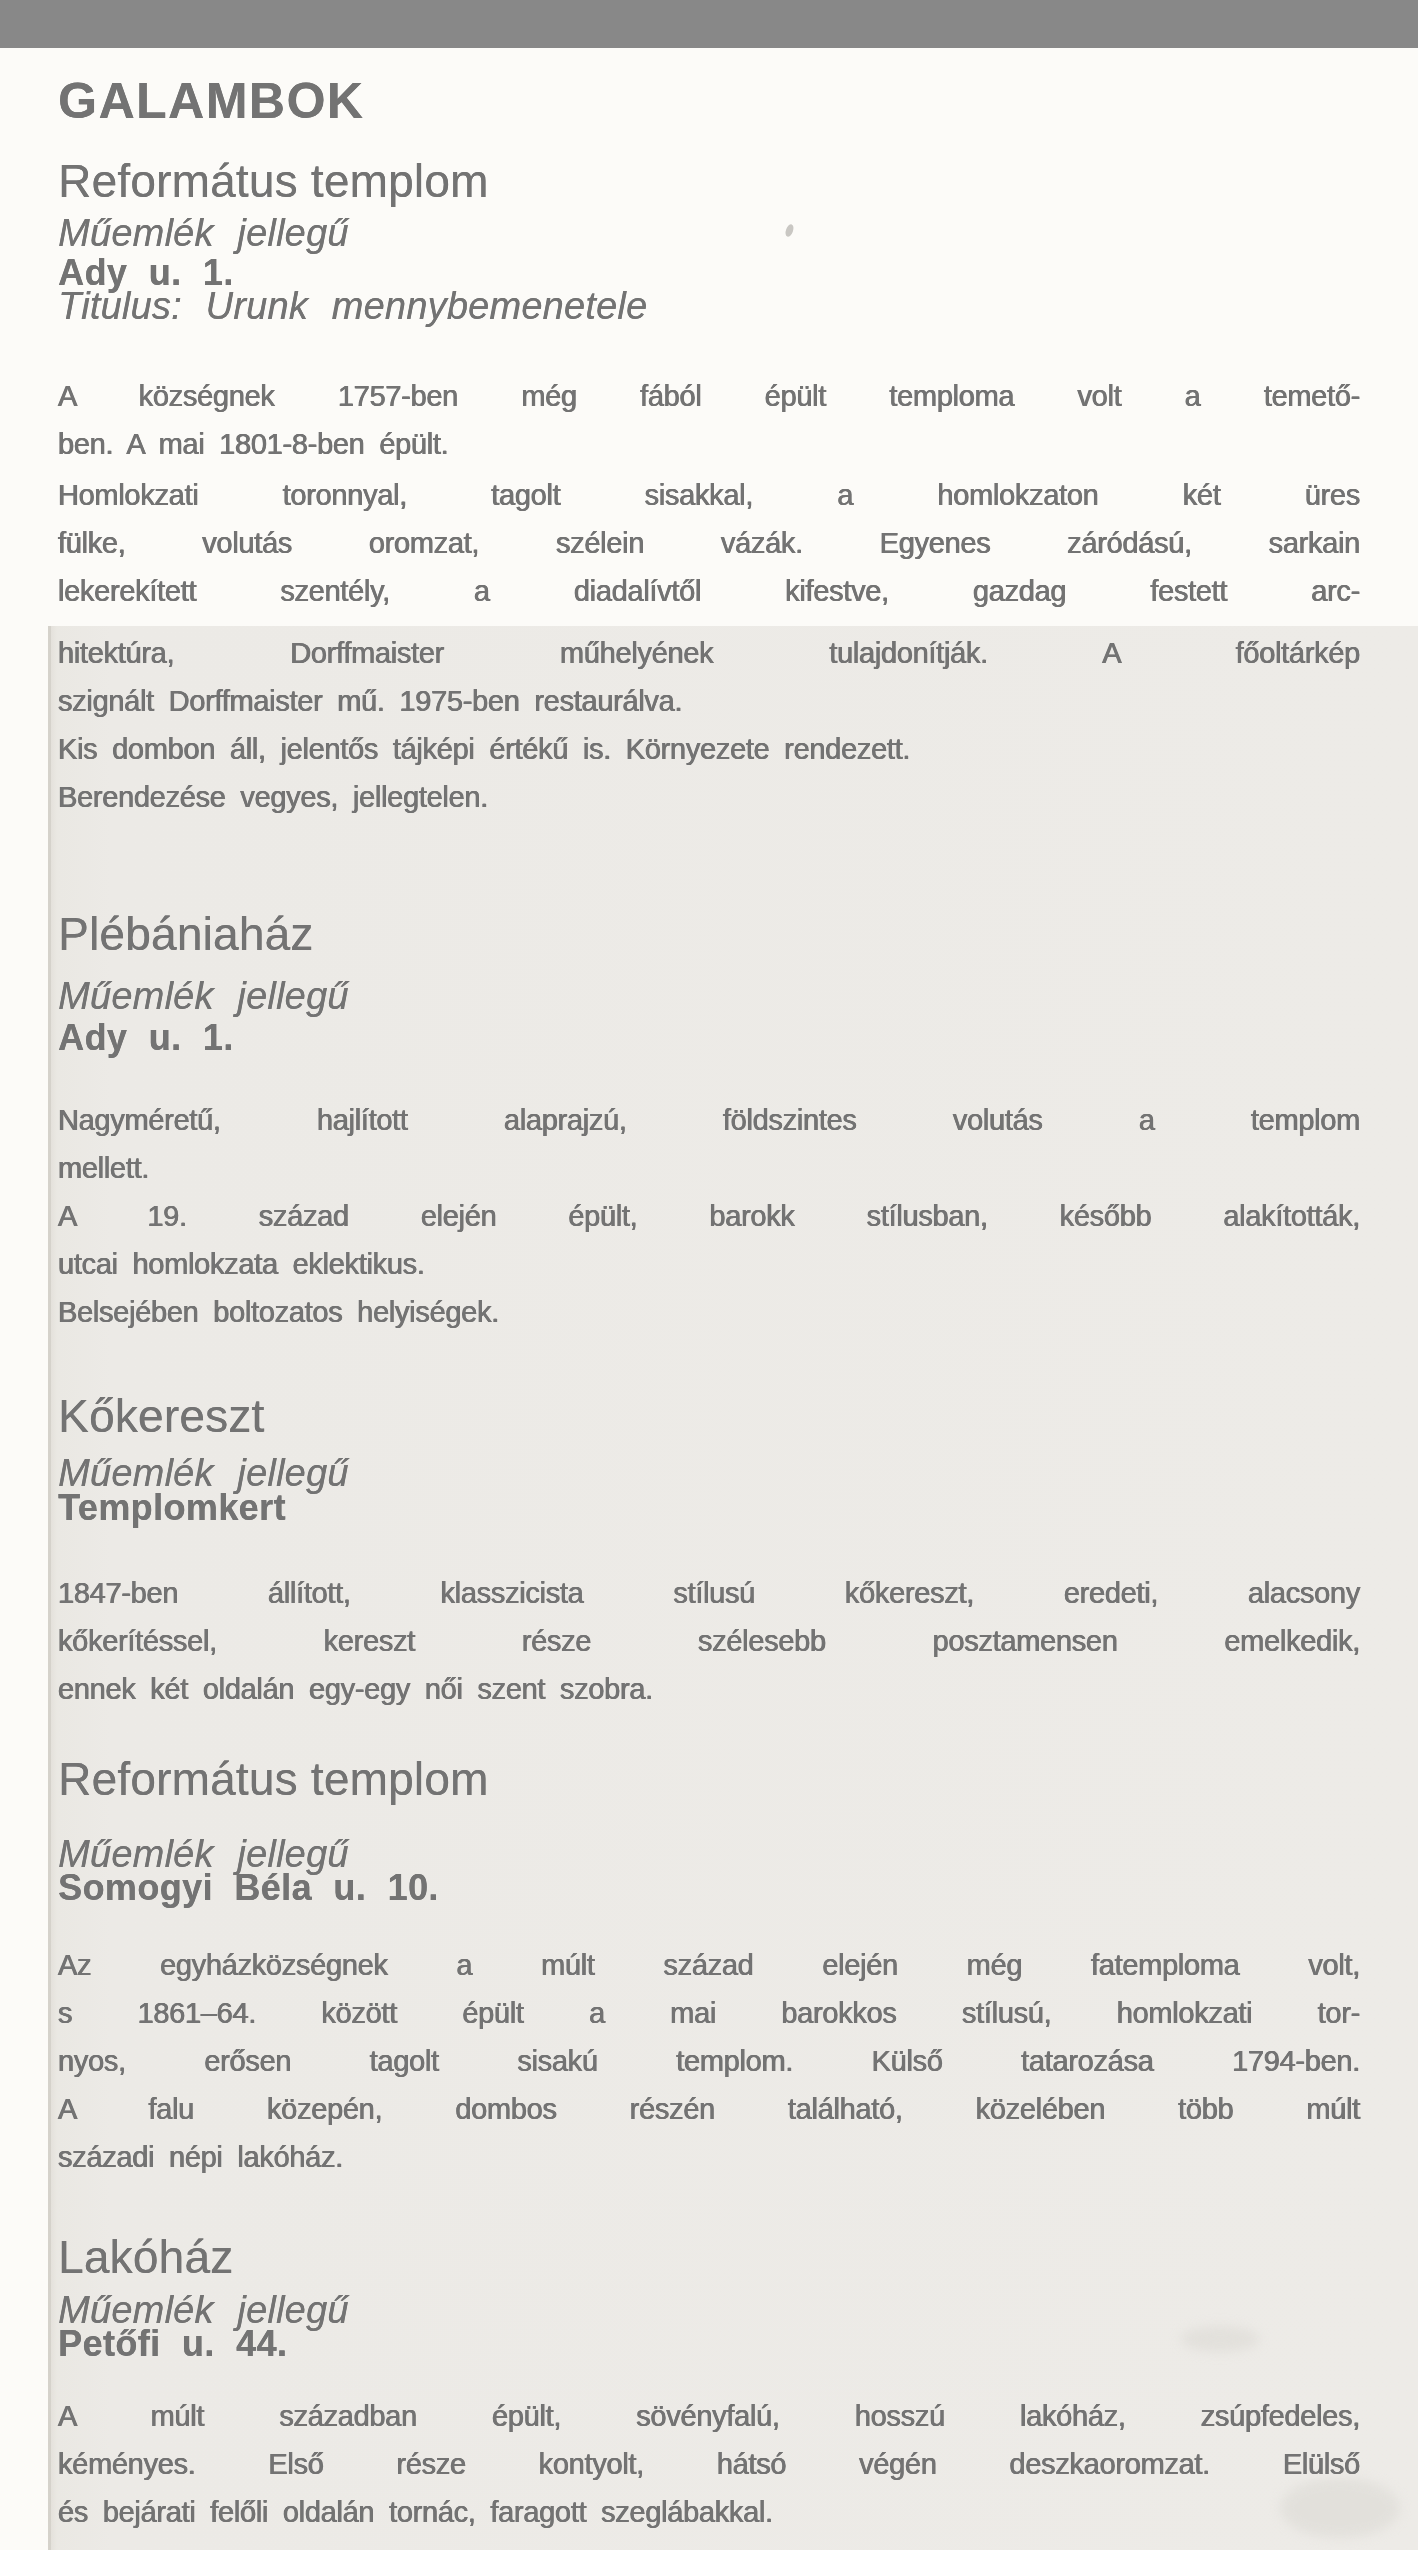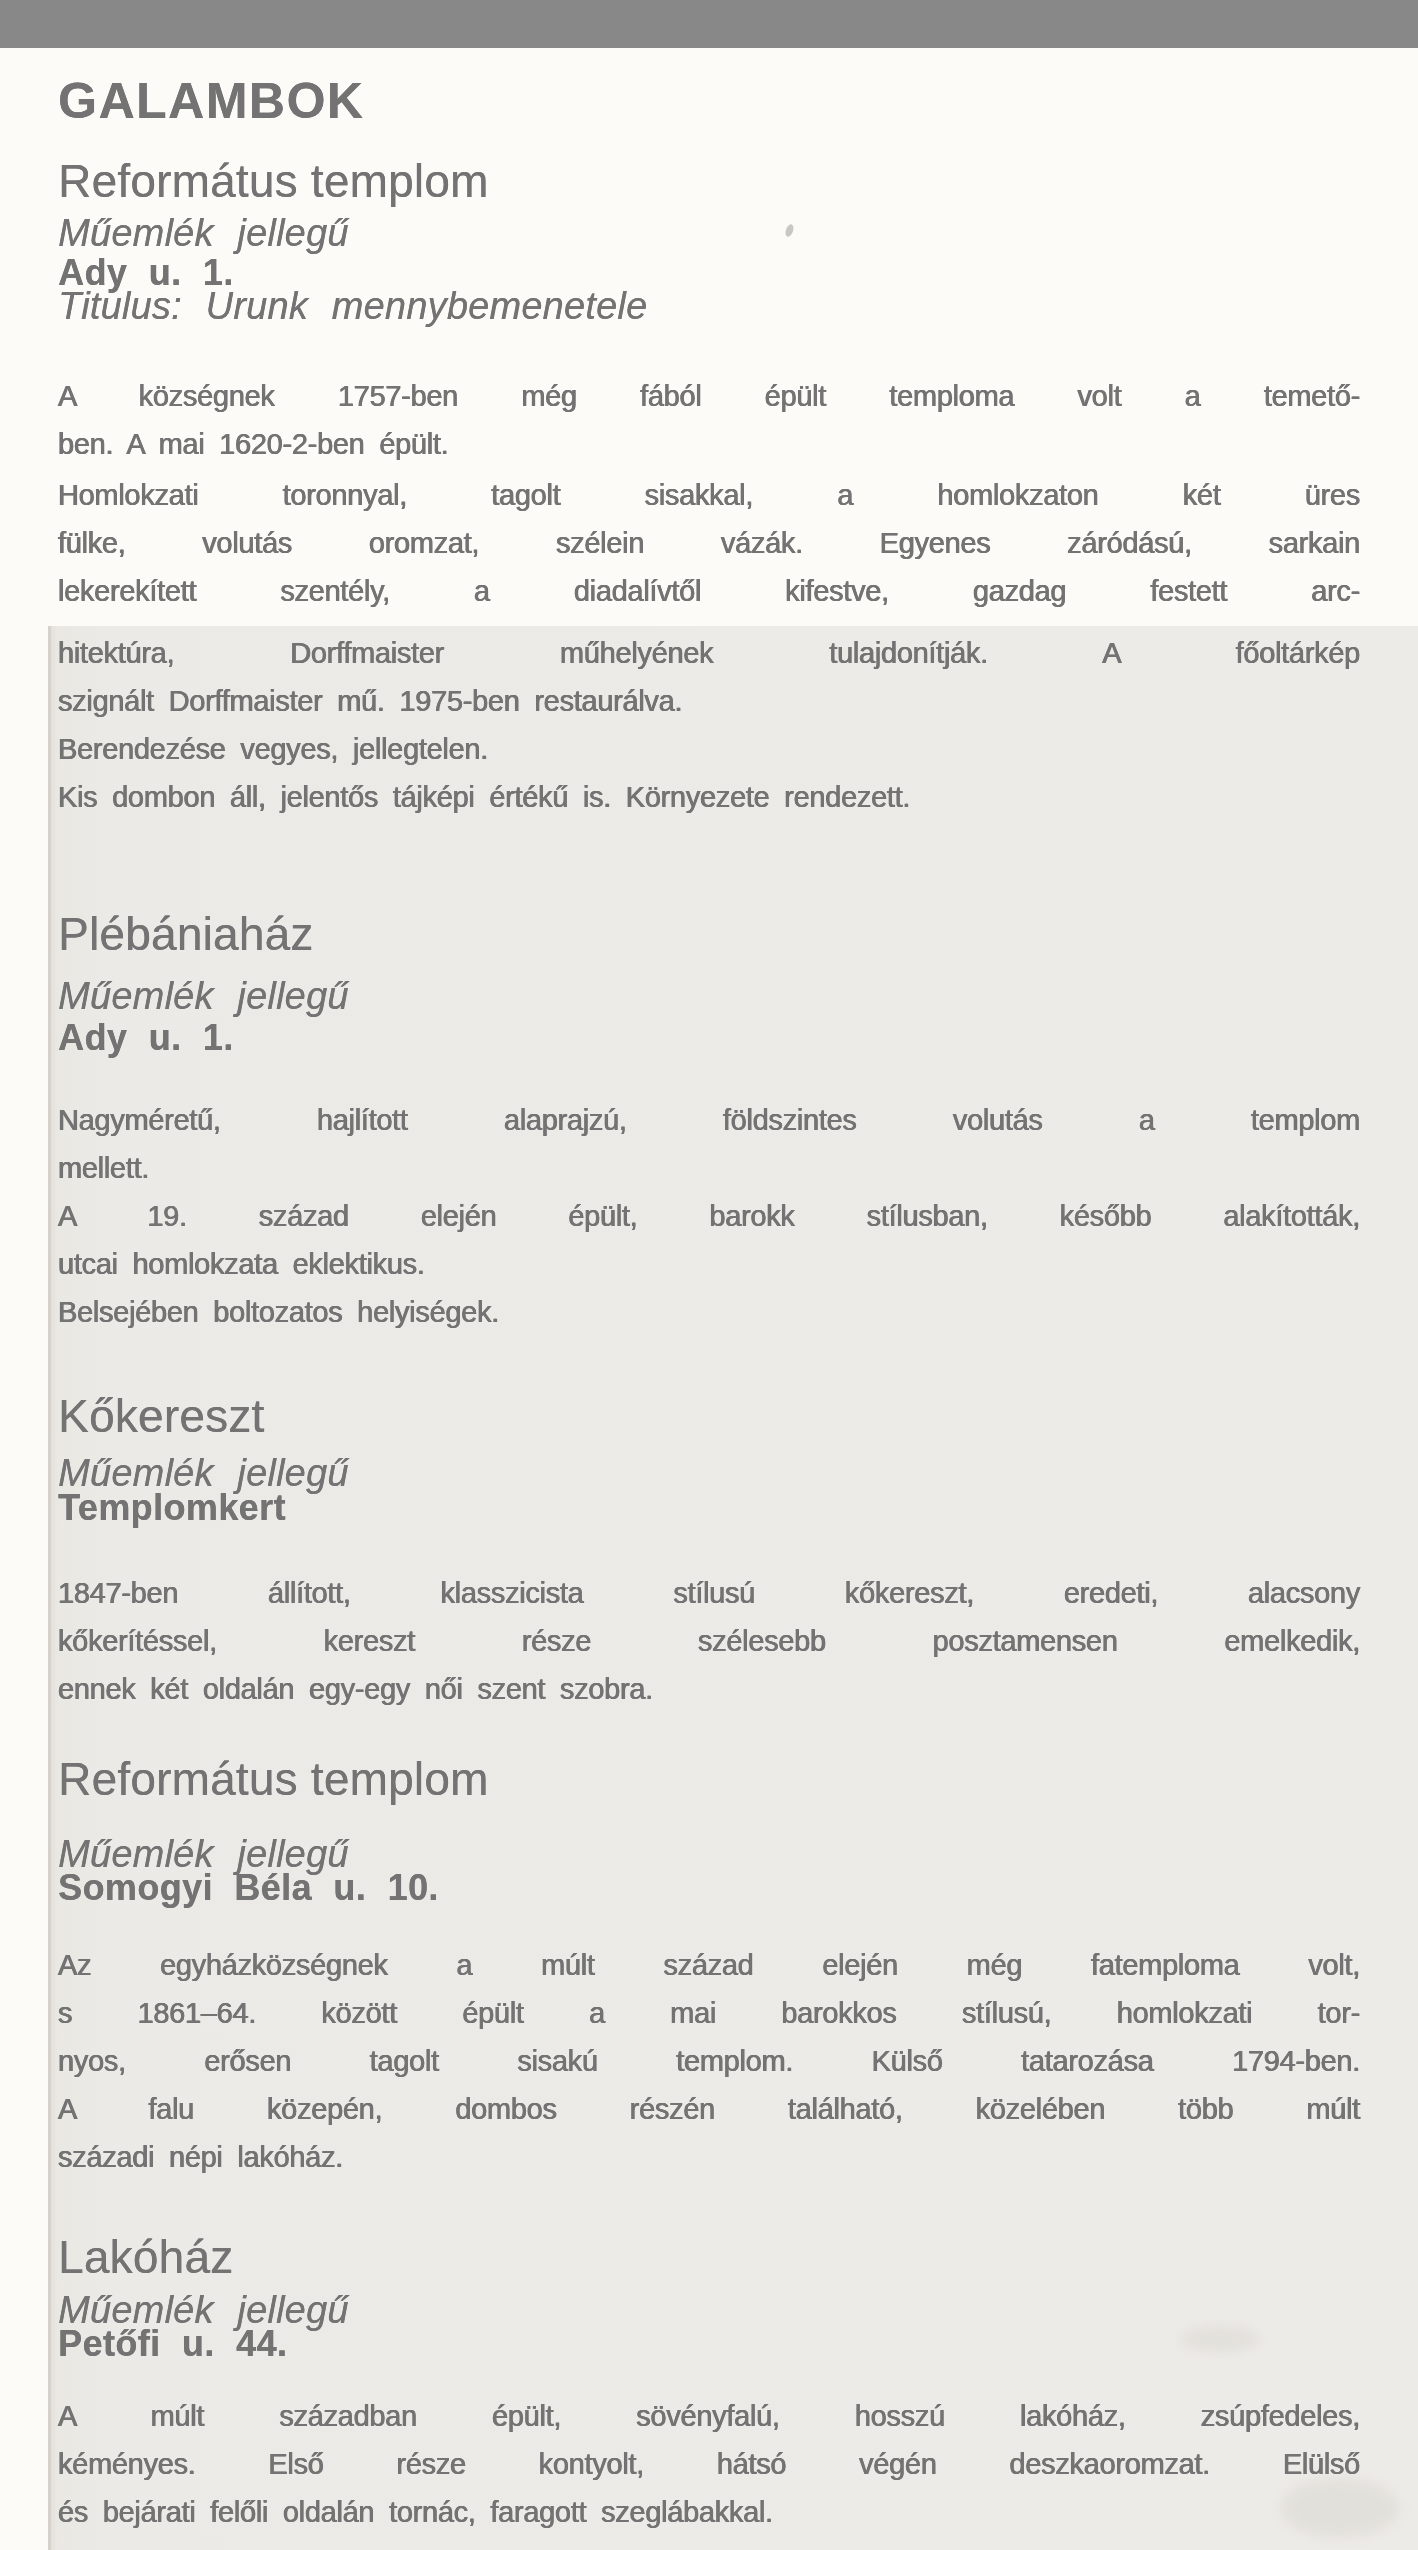--- a/index.html
+++ b/index.html
@@ -49,34 +49,34 @@
 
   <div class="abs title" style="top:28px">GALAMBOK</div>
 
   <div class="abs h" style="top:110px">Református templom</div>
   <div class="abs it" style="top:166px">Műemlék jellegű</div>
   <div class="abs addr" style="top:207px">Ady u. 1.</div>
   <div class="abs it" style="top:239px">Titulus: Urunk mennybemenetele</div>
 
   <div class="blk" style="top:324px">
     <div class="ln jf">A községnek 1757-ben még fából épült temploma volt a temető-</div>
-    <div class="ln">ben. A mai 1620-2-ben épült.</div>
+    <div class="ln">ben. A mai 1801-8-ben épült.</div>
   </div>
 
   <div class="blk" style="top:423px">
     <div class="ln jf">Homlokzati toronnyal, tagolt sisakkal, a homlokzaton két üres</div>
     <div class="ln jf">fülke, volutás oromzat, szélein vázák. Egyenes záródású, sarkain</div>
     <div class="ln jf">lekerekített szentély, a diadalívtől kifestve, gazdag festett arc-</div>
   </div>
 
   <div class="blk" style="top:581px">
     <div class="ln jf">hitektúra, Dorffmaister műhelyének tulajdonítják. A főoltárkép</div>
     <div class="ln">szignált Dorffmaister mű. 1975-ben restaurálva.</div>
+    <div class="ln">Kis dombon áll, jelentős tájképi értékű is. Környezete rendezett.</div>
     <div class="ln">Berendezése vegyes, jellegtelen.</div>
-    <div class="ln">Kis dombon áll, jelentős tájképi értékű is. Környezete rendezett.</div>
   </div>
 
   <div class="abs h" style="top:863px">Plébániaház</div>
   <div class="abs it" style="top:929px">Műemlék jellegű</div>
   <div class="abs addr" style="top:972px">Ady u. 1.</div>
 
   <div class="blk" style="top:1048px">
     <div class="ln jf">Nagyméretű, hajlított alaprajzú, földszintes volutás a templom</div>
     <div class="ln">mellett.</div>
     <div class="ln jf">A 19. század elején épült, barokk stílusban, később alakították,</div>

